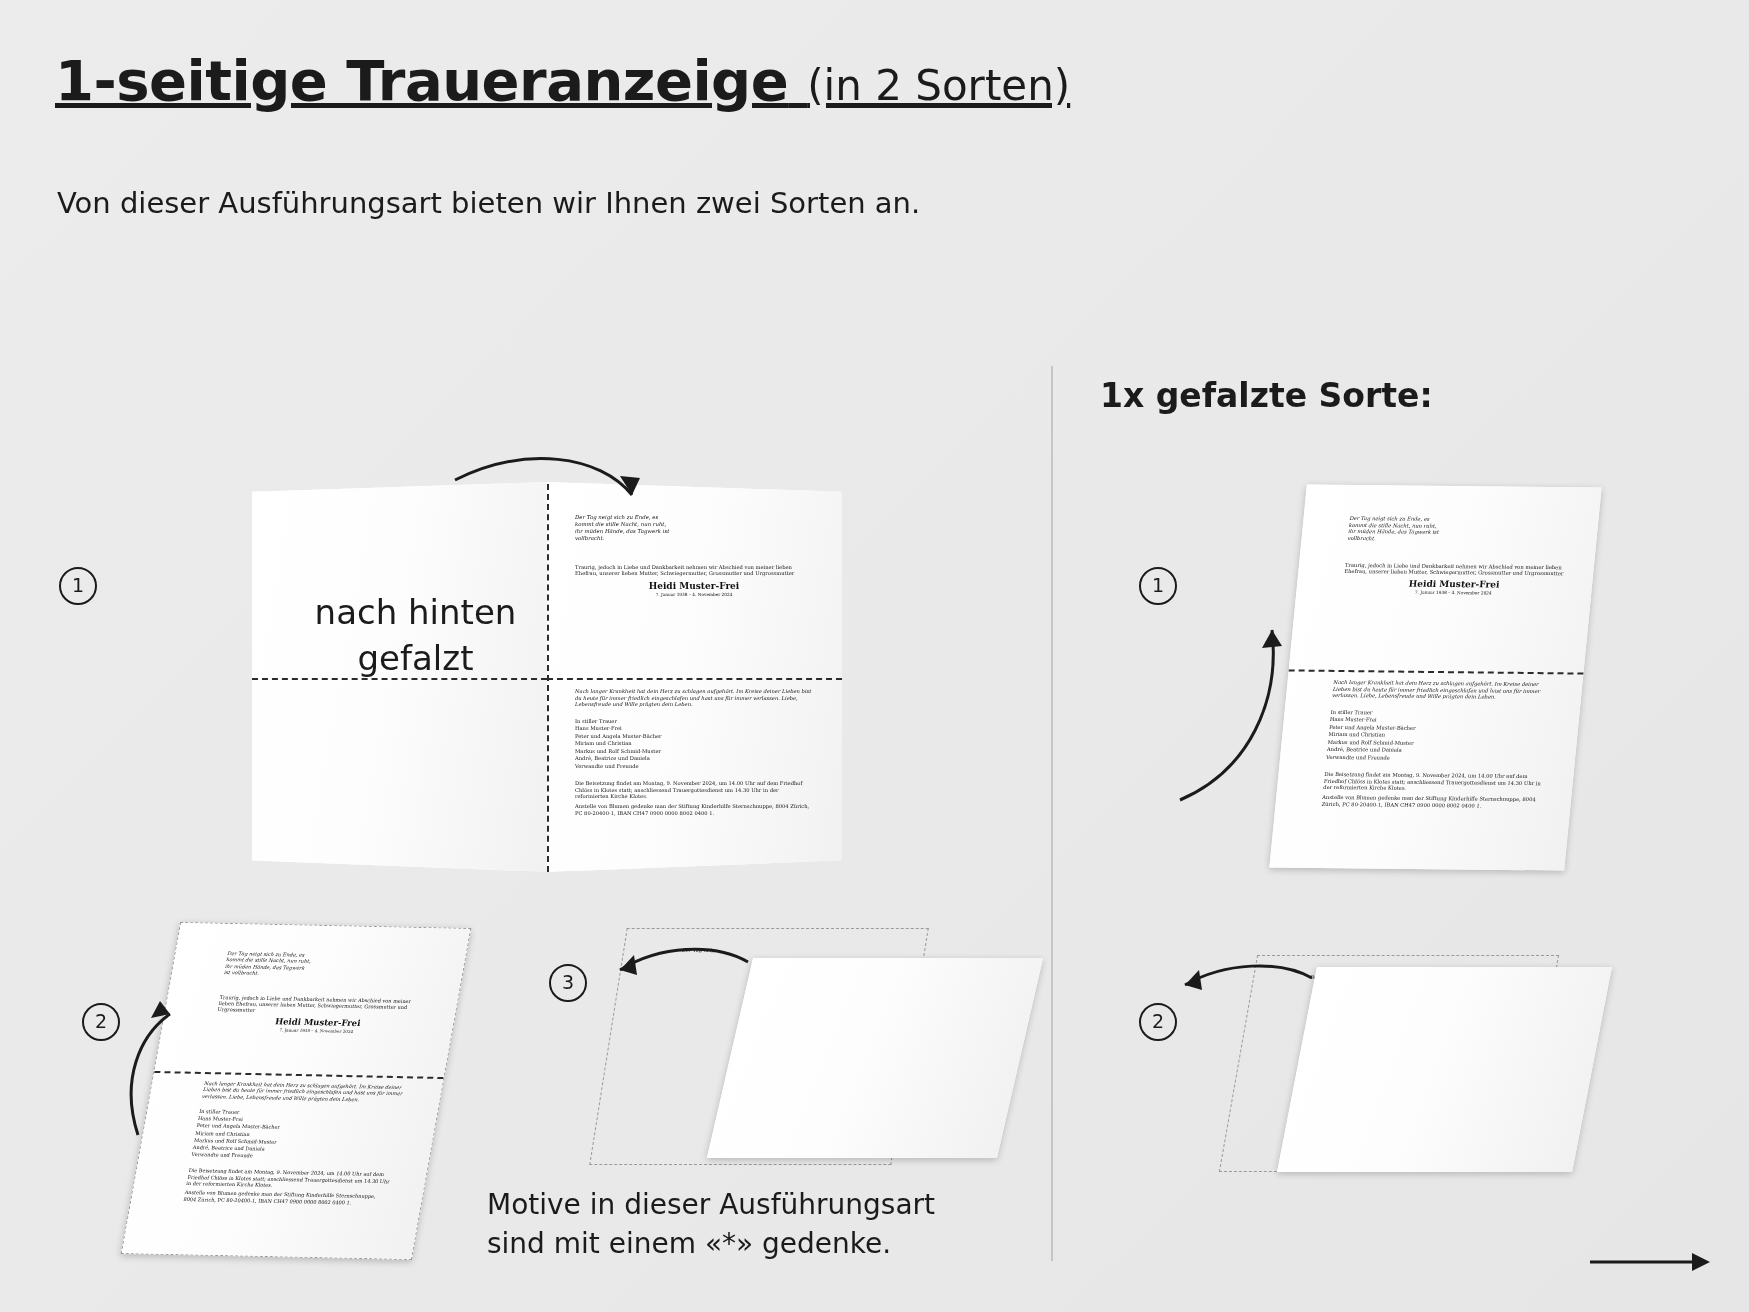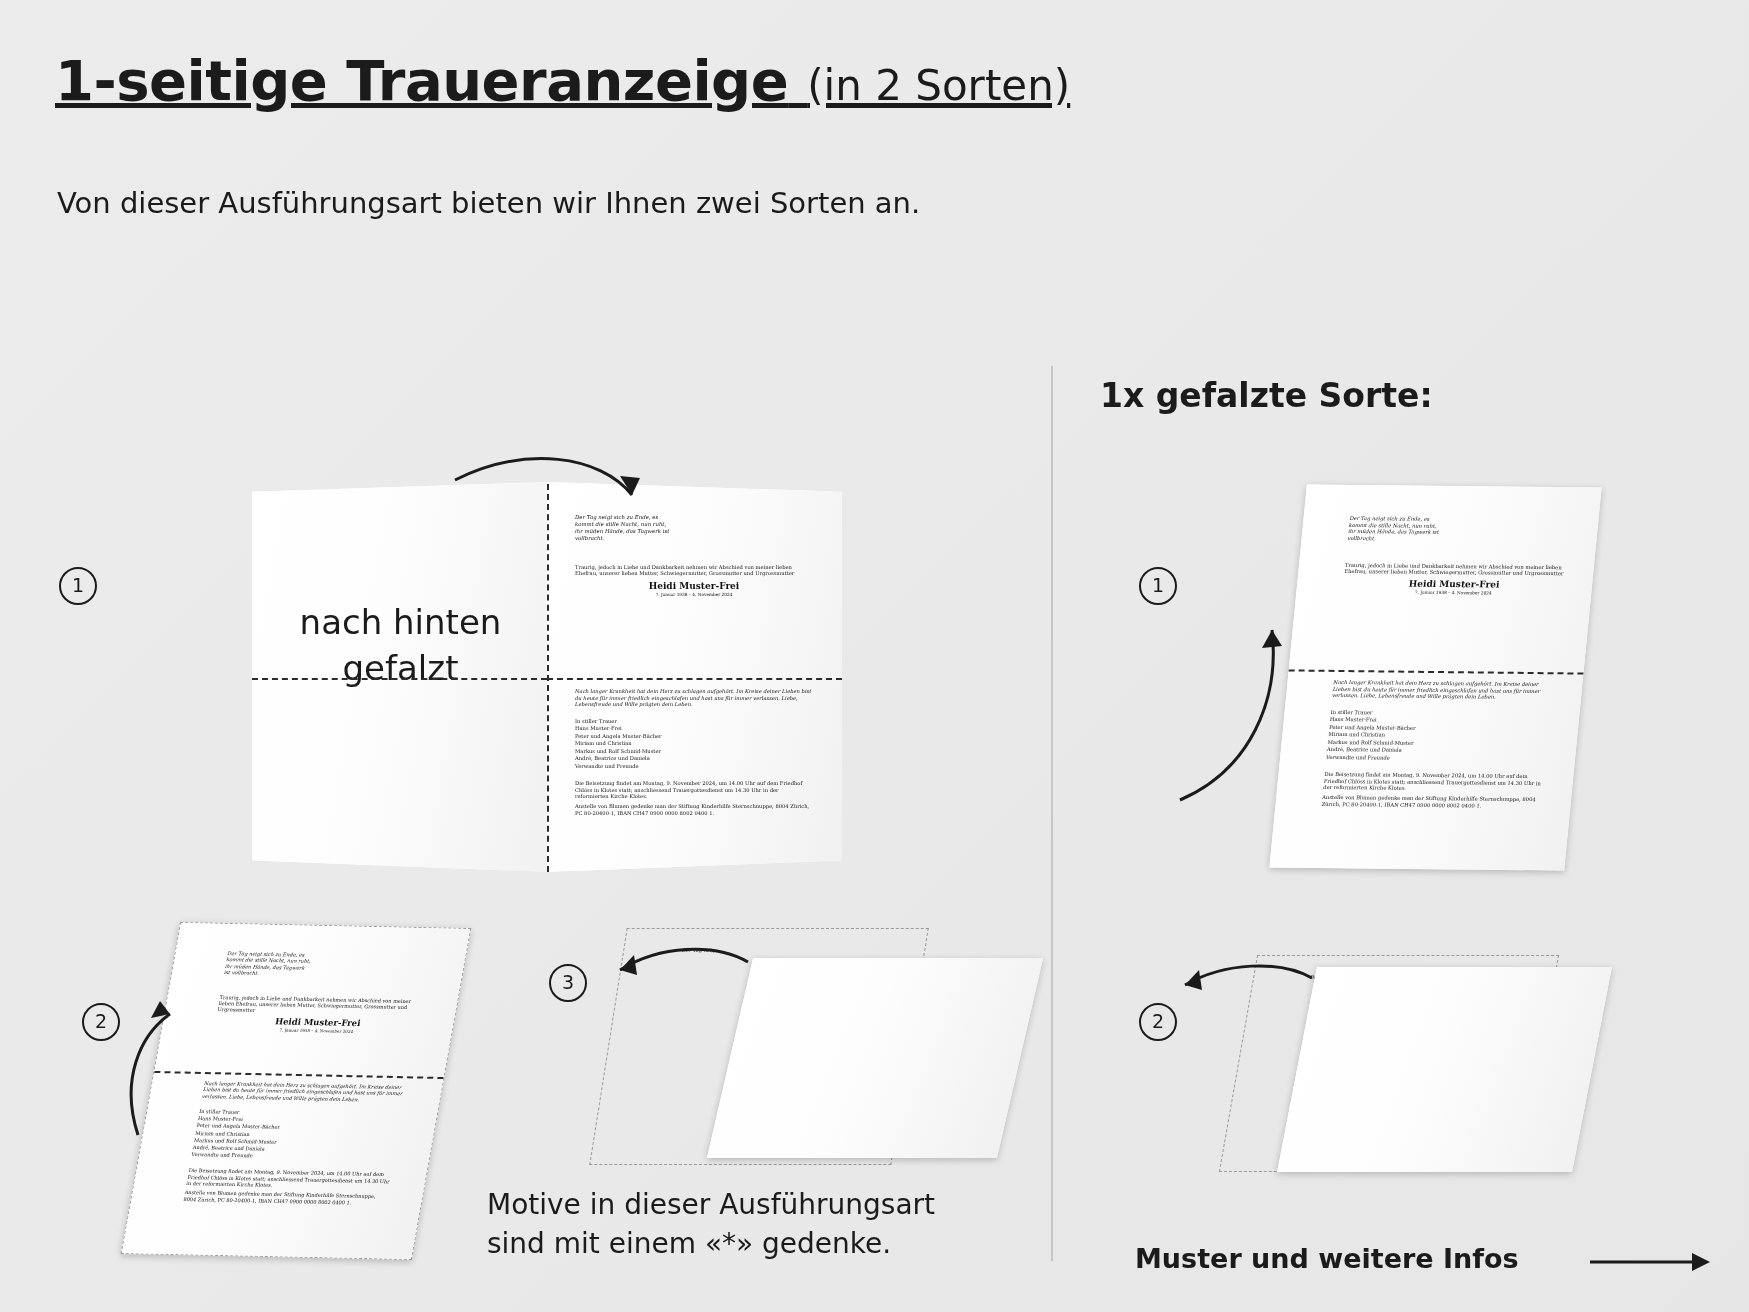--- a/index.html
+++ b/index.html
@@ -165,21 +165,21 @@
   <div class="step" style="left:82px;  top:1003px;">2</div>
   <div class="step" style="left:549px; top:964px;">3</div>
   <div class="step" style="left:1139px;top:567px;">1</div>
   <div class="step" style="left:1139px;top:1003px;">2</div>
 
   <div>
 
     <div class="card" style="left:252px; top:482px; width:295px; height:390px;
                 clip-path: polygon(0% 2.5%, 100% 0%, 100% 100%, 0% 97%);">
       <div class="paperfill"></div>
-      <div class="bighand" style="left:1px; top:108px; width:295px;margin-top:10px;">
+      <div class="bighand" style="left:16px; top:108px; width:295px;">
         <span>nach hinten</span><br>
         <span>gefalzt</span>
       </div>
       <div class="fold-dash" style="left:0; top:196px; width:295px;"></div>
     </div>
 
     <div class="card" style="left:547px; top:482px; width:295px; height:390px;
                 clip-path: polygon(0% 0%, 100% 2.5%, 100% 97%, 0% 100%);">
       <div class="paperfill"></div>
 
@@ -290,21 +290,20 @@
                 transform: skewX(-11deg);">
       <div class="paperfill"></div>
     </div>
   </div>
 
   <div class="caption c1">
     <span>Motive in dieser Ausführungsart</span><br>
     <span>sind mit einem «*» gedenke.</span>
   </div>
 
-  <div class="caption c2">Muster und weitere Infos</div>
 
   <svg class="overlay" viewBox="0 0 1749 1312">
 
     <path d="M455 480 C 525 445, 600 455, 632 495" fill="none" stroke="#1b1b1b" stroke-width="3"></path>
     <path d="M632 495 L 620 476 L 640 478 Z" fill="#1b1b1b"></path>
 
     <path d="M138 1135 C 120 1080, 140 1035, 170 1014" fill="none" stroke="#1b1b1b" stroke-width="3"></path>
     <path d="M170 1014 L 151 1018 L 160 1001 Z" fill="#1b1b1b"></path>
 
     <path d="M620 970 C 660 945, 715 943, 748 962" fill="none" stroke="#1b1b1b" stroke-width="3"></path>

